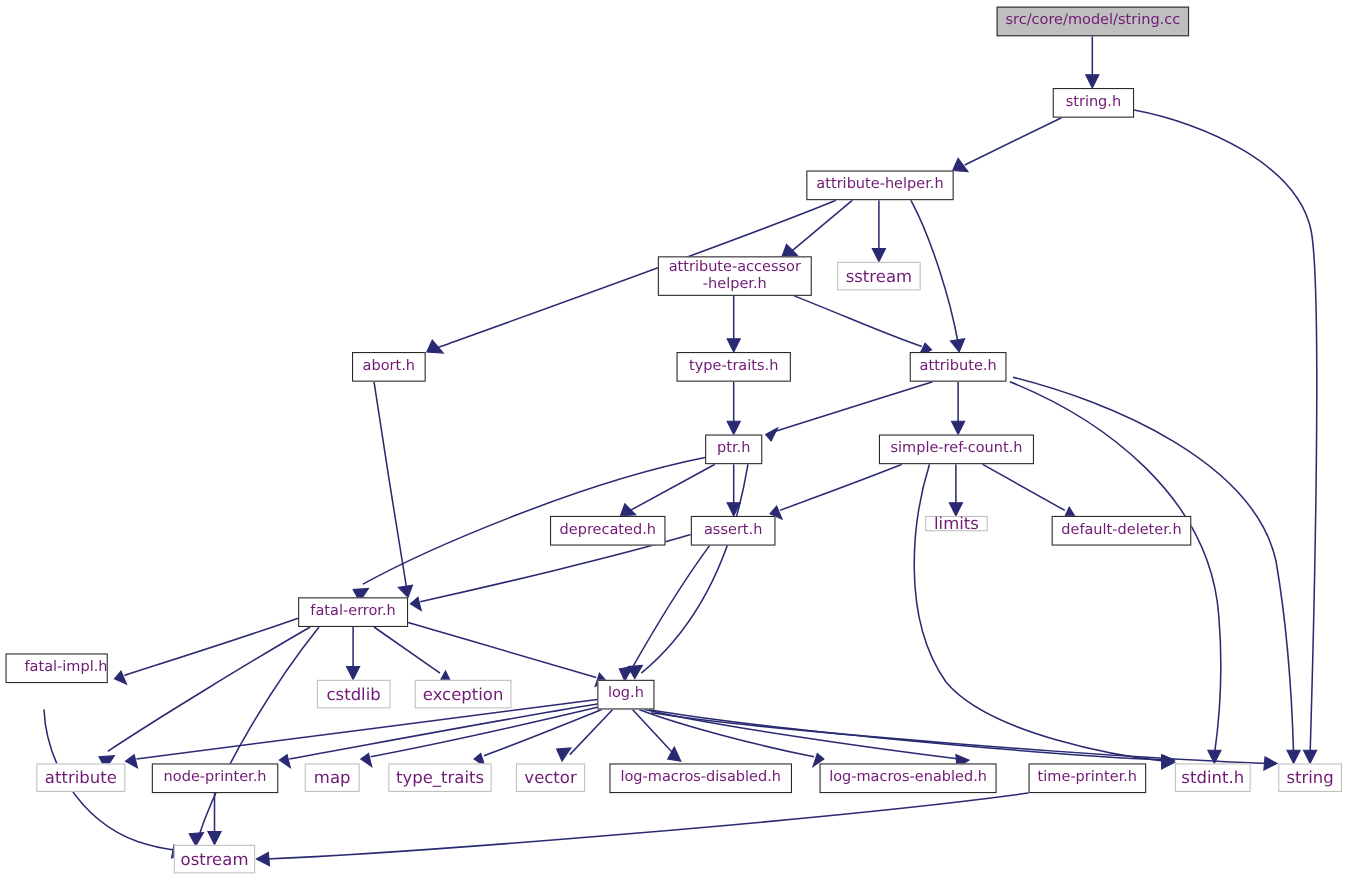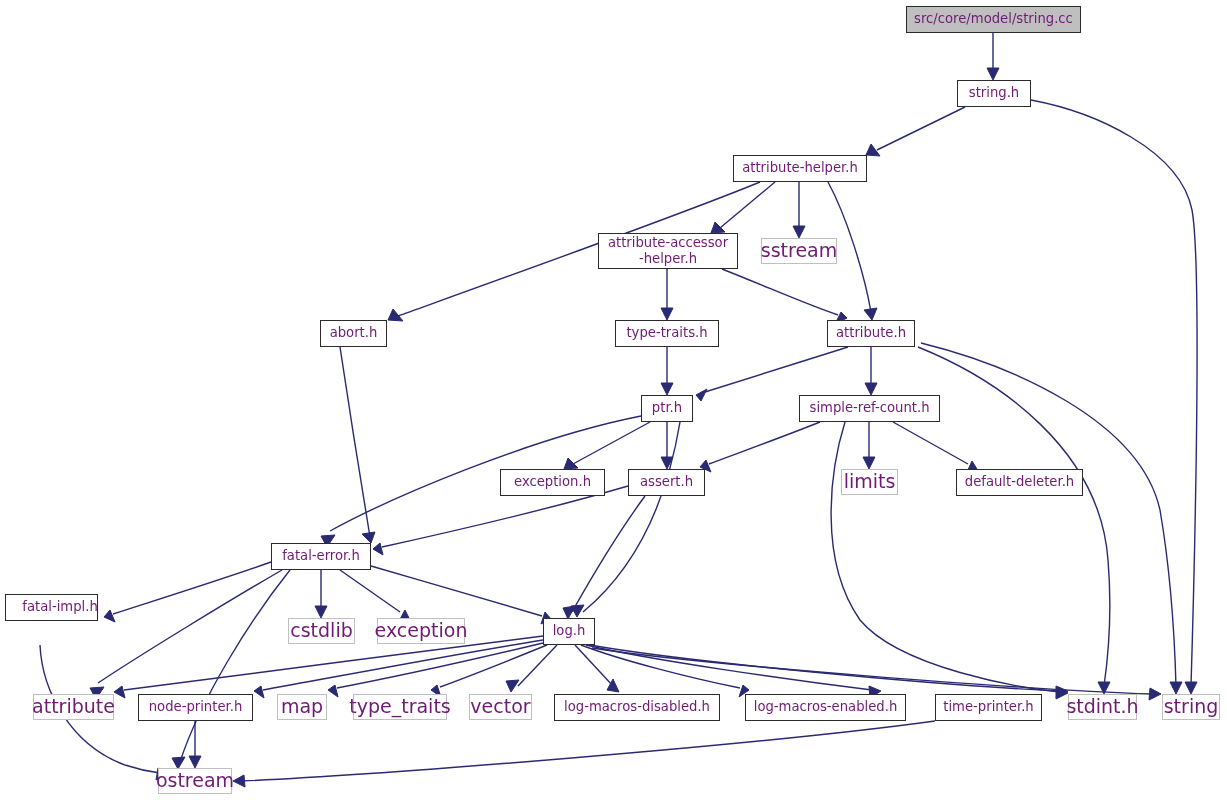--- a/index.html
+++ b/index.html
@@ -39,21 +39,21 @@
   
   .node.header {
     border: 1.6px solid #2b2b2b;
     background: #ffffff;
     font-size: 13.2px;
   }
   
   .node.system {
     border: 1px solid #c0c0c0;
     background: #ffffff;
-    font-size: 19px;
+    font-size: 15px;
   }
   
   .node.root {
     border: 1.6px solid #2b2b2b;
     background: #bfbfbf;
     font-size: 13.2px;
   }
   .node.two-line {
     line-height: 1.22;
   }
@@ -244,23 +244,23 @@
     <div class="node header" style="left: 957px; top: 80px; width: 74px; height: 27px;">string.h</div>
     <div class="node header" style="left: 733px; top: 155px; width: 134px; height: 27px;">attribute-helper.h</div>
     <div class="node header two-line" style="left: 598px; top: 233px; width: 140px; height: 36px;">attribute-accessor
 -helper.h</div>
     <div class="node system" style="left: 761px; top: 238px; width: 76px; height: 26px;">sstream</div>
     <div class="node header" style="left: 320px; top: 320px; width: 67px; height: 27px;">abort.h</div>
     <div class="node header" style="left: 615px; top: 320px; width: 104px; height: 27px;">type-traits.h</div>
     <div class="node header" style="left: 827px; top: 320px; width: 88px; height: 27px;">attribute.h</div>
     <div class="node header" style="left: 641px; top: 395px; width: 52px; height: 27px;">ptr.h</div>
     <div class="node header" style="left: 799px; top: 395px; width: 141px; height: 27px;">simple-ref-count.h</div>
-    <div class="node header" style="left: 500px; top: 469px; width: 105px; height: 27px;">exception.h</div>
+    <div class="node header" style="left: 500px; top: 469px; width: 105px; height: 27px;">deprecated.h</div>
     <div class="node header" style="left: 628px; top: 469px; width: 77px; height: 27px;">assert.h</div>
-    <div class="node system" style="left: 841px; top: 469px; width: 57px; height: 26px;">limits</div>
+    <div class="node system" style="left: 841px; top: 469px; width: 57px; height: 14px;">limits</div>
     <div class="node header" style="left: 924px; top: 469px; width: 127px; height: 27px; margin-left: 32px;">default-deleter.h</div>
     <div class="node header" style="left: 271px; top: 543px; width: 100px; height: 27px;">fatal-error.h</div>
     <div class="node header" style="left: 5px; top: 594px; width: 93px; height: 27px; padding-left: 17px;">fatal-impl.h</div>
     <div class="node system" style="left: 288px; top: 618px; width: 67px; height: 26px;">cstdlib</div>
     <div class="node system" style="left: 377px; top: 618px; width: 88px; height: 26px;">exception</div>
     <div class="node header" style="left: 543px; top: 618px; width: 52px; height: 27px;">log.h</div>
     <div class="node system" style="left: 33px; top: 694px; width: 81px; height: 26px;">attribute</div>
     <div class="node header" style="left: 138px; top: 694px; width: 115px; height: 27px;">node-printer.h</div>
     <div class="node system" style="left: 277px; top: 694px; width: 50px; height: 26px;">map</div>
     <div class="node system" style="left: 353px; top: 694px; width: 94px; height: 26px;">type_traits</div>

